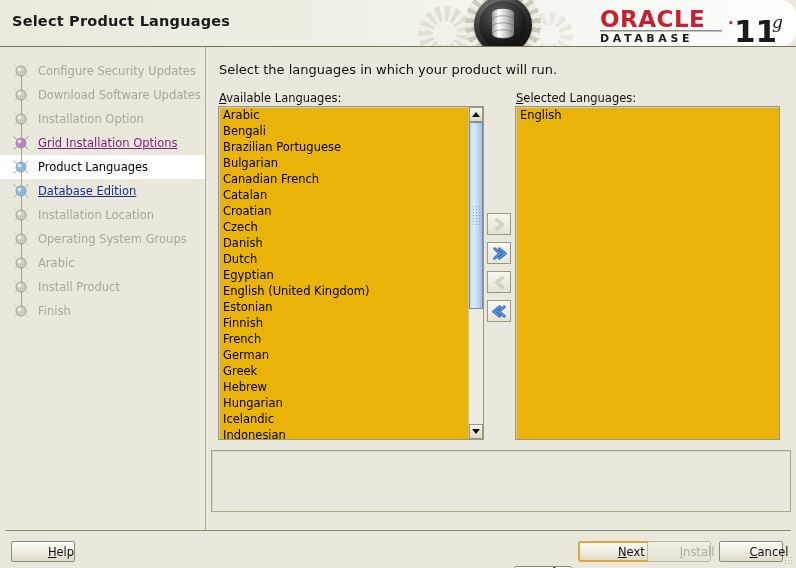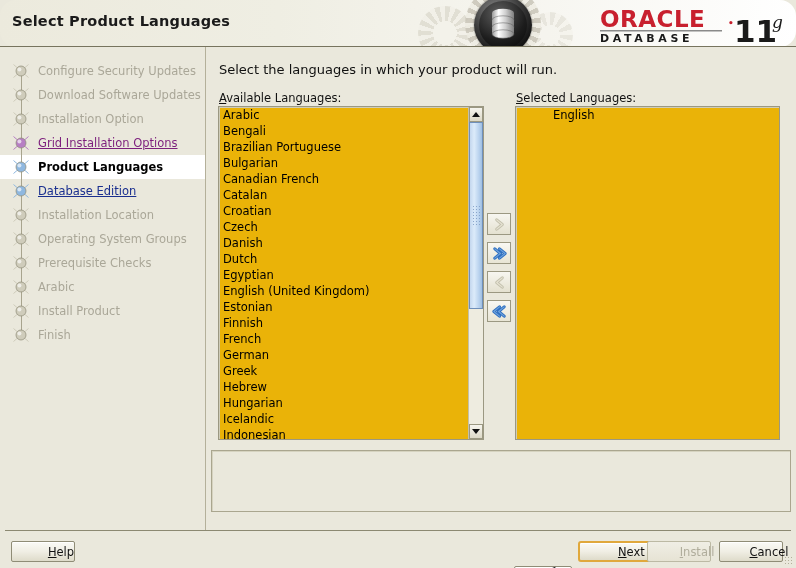--- a/index.html
+++ b/index.html
@@ -122,21 +122,21 @@
   }
   .step-label {
     font-size: 11.5px; white-space: nowrap; line-height: 14px;
   }
   .step.done .step-label { color: #7d1f7d; text-decoration: underline; }
   .step.link .step-label { color: #1a2f8f; text-decoration: underline; }
   .step.pending .step-label { color: #aaa798; }
   .step.current {
     background: #ffffff;
   }
-  .step.current .step-label { color: #000000; font-weight: bold; }
+  .step.current .step-label { color: #000000; font-weight: normal; }
   .step.current .step-line { background: #a8a48e; }
 
   
   #main {
     position: absolute; left: 206px; top: 47px; width: 590px; height: 483px;
     background: #eae8dc;
   }
   #instruction {
     position: absolute; left: 13px; top: 15px;
     font-size: 13px; color: #111;
@@ -154,21 +154,21 @@
     box-shadow: inset 1px 1px 0 #cfccb8;
     overflow: hidden;
   }
   #avail-box { left: 12px; top: 59px; width: 266px; height: 334px; }
   #sel-box   { left: 309px; top: 59px; width: 265px; height: 334px; }
 
   .list-scroll {
     position: absolute; left: 0; top: 0; right: 15px; bottom: 0;
     overflow: hidden;
   }
-  #sel-box .list-scroll { right: 0; padding-left: 33px; }
+  #sel-box .list-scroll { right: 0; }
   .list-item {
     font-size: 11.5px; color: #000; line-height: 16px;
     height: 16px; padding-left: 4px; white-space: nowrap;
   }
 
   
   .sbar {
     position: absolute; right: 0; top: 0; width: 15px; bottom: 0;
     background: #eae8dc; border-left: 1px solid #c3c0ab;
   }
@@ -396,34 +396,20 @@
           <g stroke="#cfccbb" stroke-width="1">
             <line x1="9" y1="9" x2="1.5" y2="2.5"></line>
             <line x1="9" y1="9" x2="16.5" y2="2.5"></line>
             <line x1="9" y1="9" x2="1.5" y2="15.5"></line>
             <line x1="9" y1="9" x2="16.5" y2="15.5"></line>
           </g>
           <circle cx="9" cy="9" r="5" fill="#cfccbb" stroke="#8d8a76" stroke-width="0.7"></circle>
           <circle cx="7.4" cy="7.4" r="2" fill="#ffffff" opacity="0.65"></circle>
         </svg>
         <span class="step-label">Operating System Groups</span>
-      </div>
-      <div class="step pending">
-        <div class="step-line"></div>
-        <svg class="step-icon" viewBox="0 0 18 18">
-          <g stroke="#cfccbb" stroke-width="1">
-            <line x1="9" y1="9" x2="1.5" y2="2.5"></line>
-            <line x1="9" y1="9" x2="16.5" y2="2.5"></line>
-            <line x1="9" y1="9" x2="1.5" y2="15.5"></line>
-            <line x1="9" y1="9" x2="16.5" y2="15.5"></line>
-          </g>
-          <circle cx="9" cy="9" r="5" fill="#cfccbb" stroke="#8d8a76" stroke-width="0.7"></circle>
-          <circle cx="7.4" cy="7.4" r="2" fill="#ffffff" opacity="0.65"></circle>
-        </svg>
-        <span class="step-label">Prerequisite Checks</span>
       </div>
       <div class="step pending">
         <div class="step-line"></div>
         <svg class="step-icon" viewBox="0 0 18 18">
           <g stroke="#cfccbb" stroke-width="1">
             <line x1="9" y1="9" x2="1.5" y2="2.5"></line>
             <line x1="9" y1="9" x2="16.5" y2="2.5"></line>
             <line x1="9" y1="9" x2="1.5" y2="15.5"></line>
             <line x1="9" y1="9" x2="16.5" y2="15.5"></line>
           </g>

